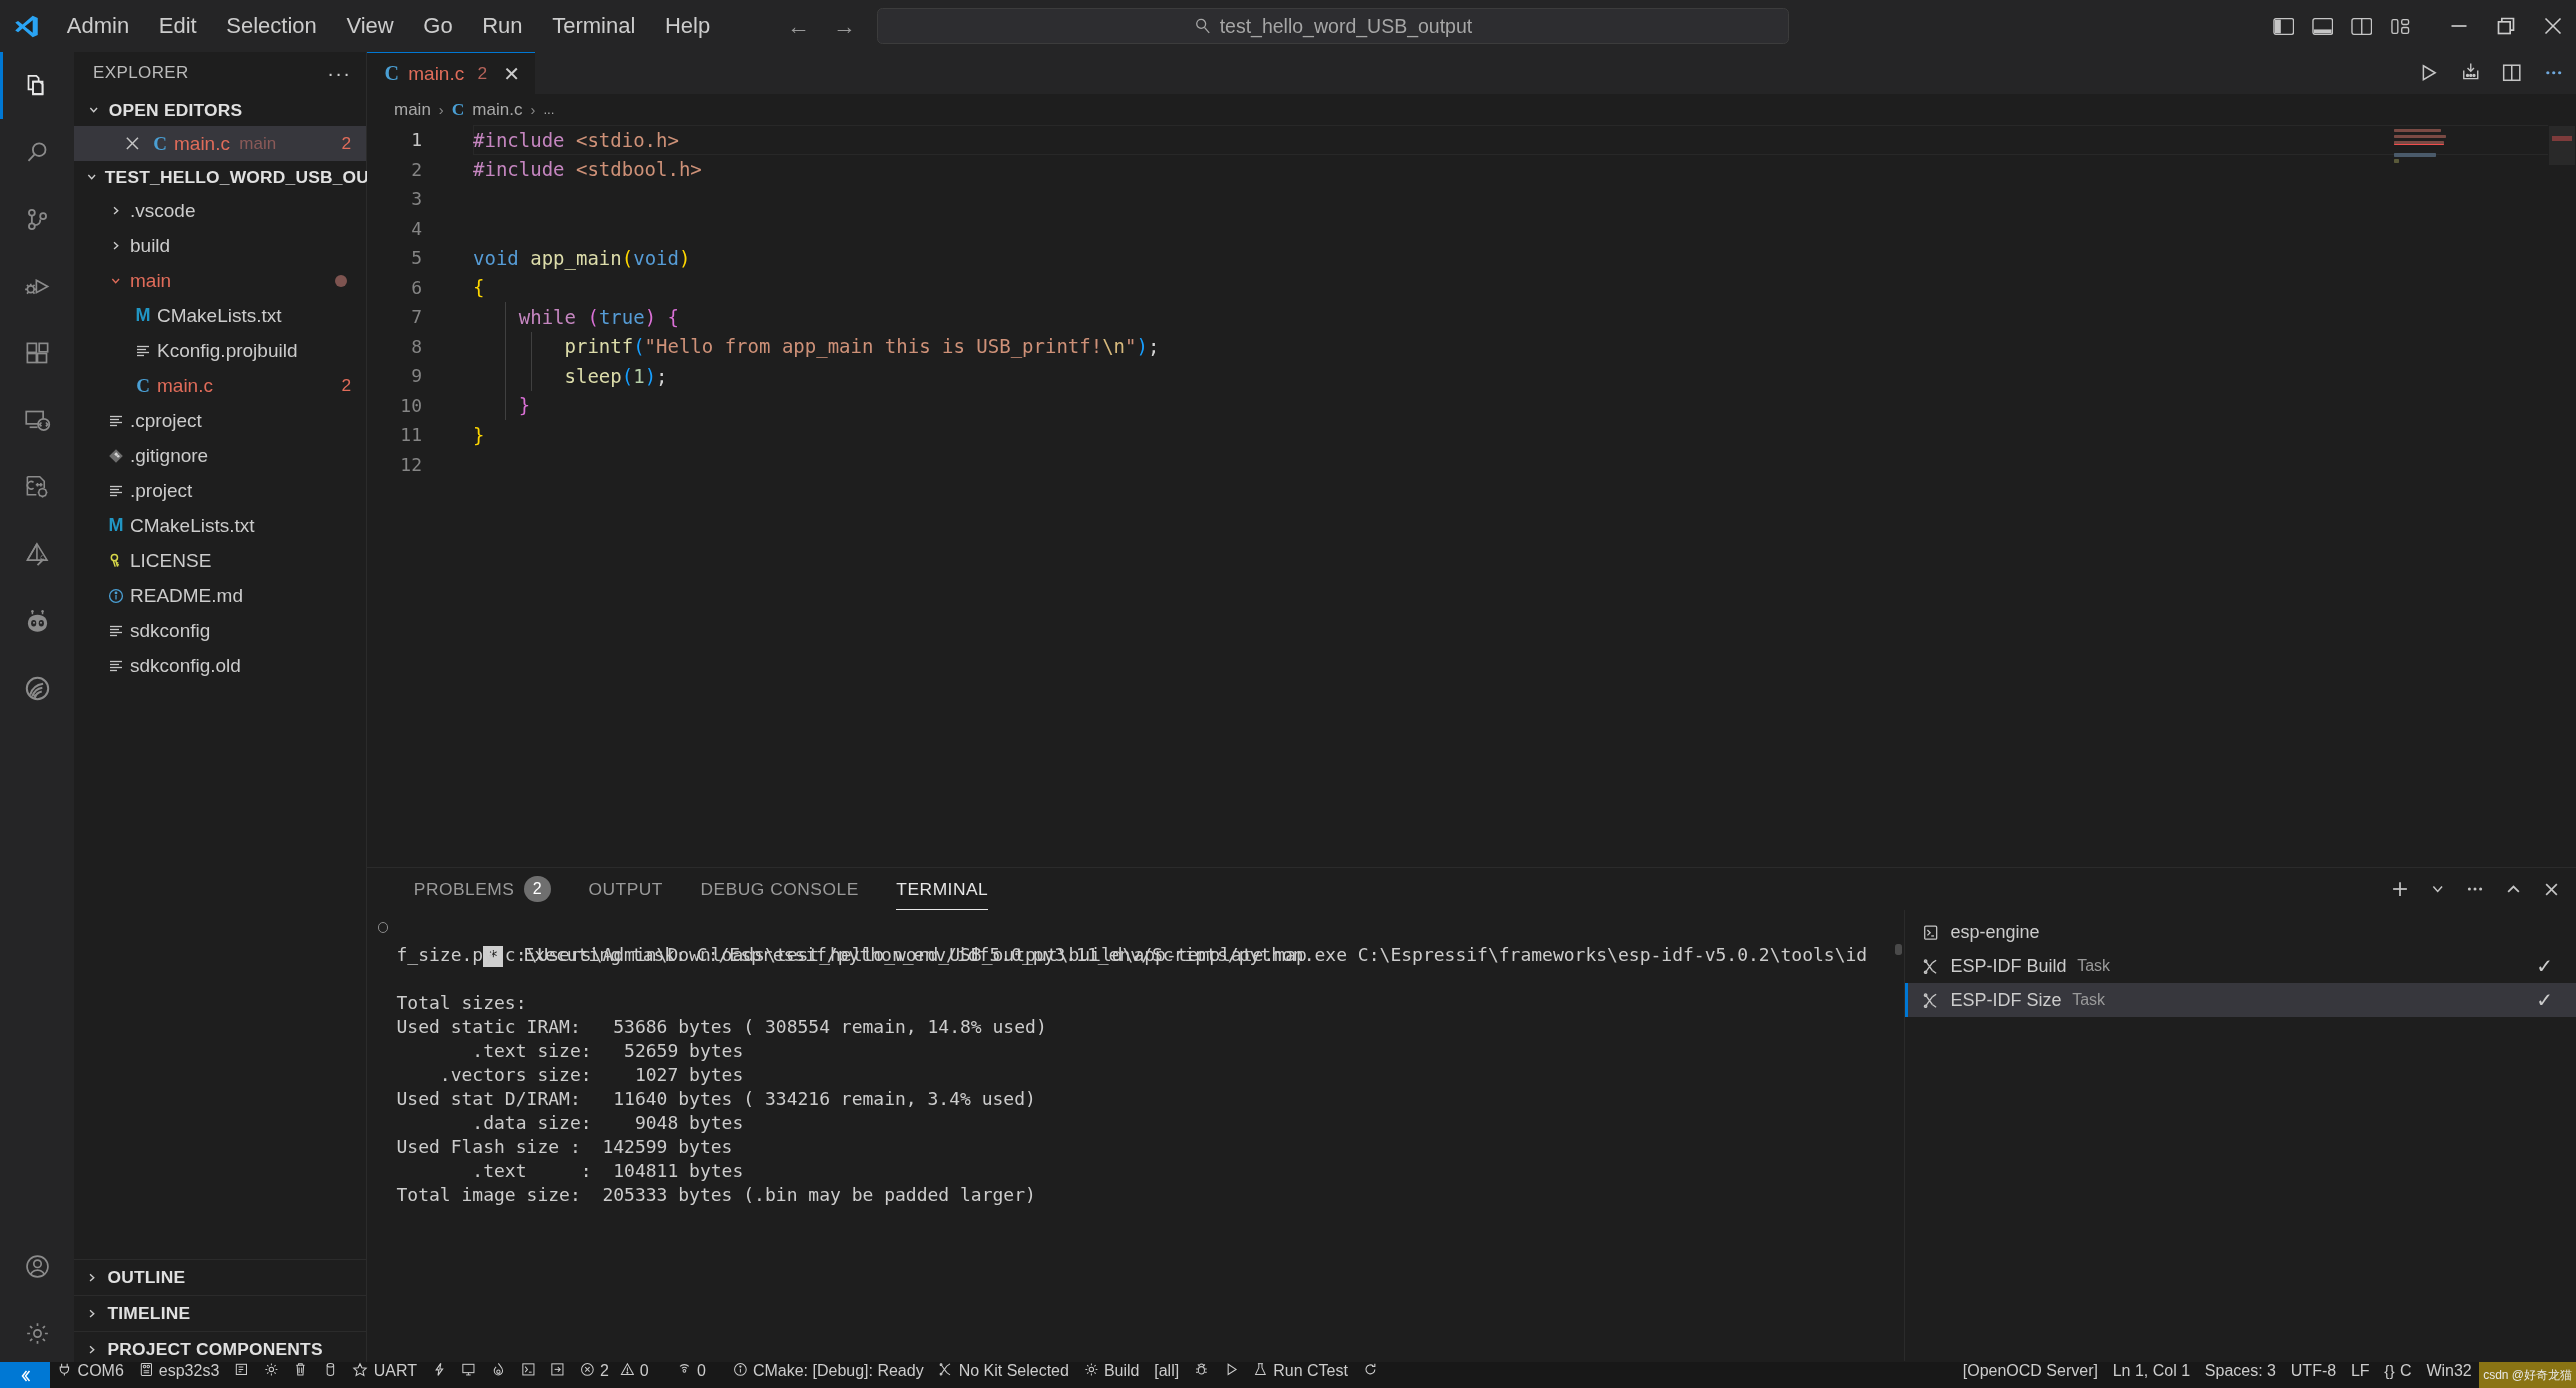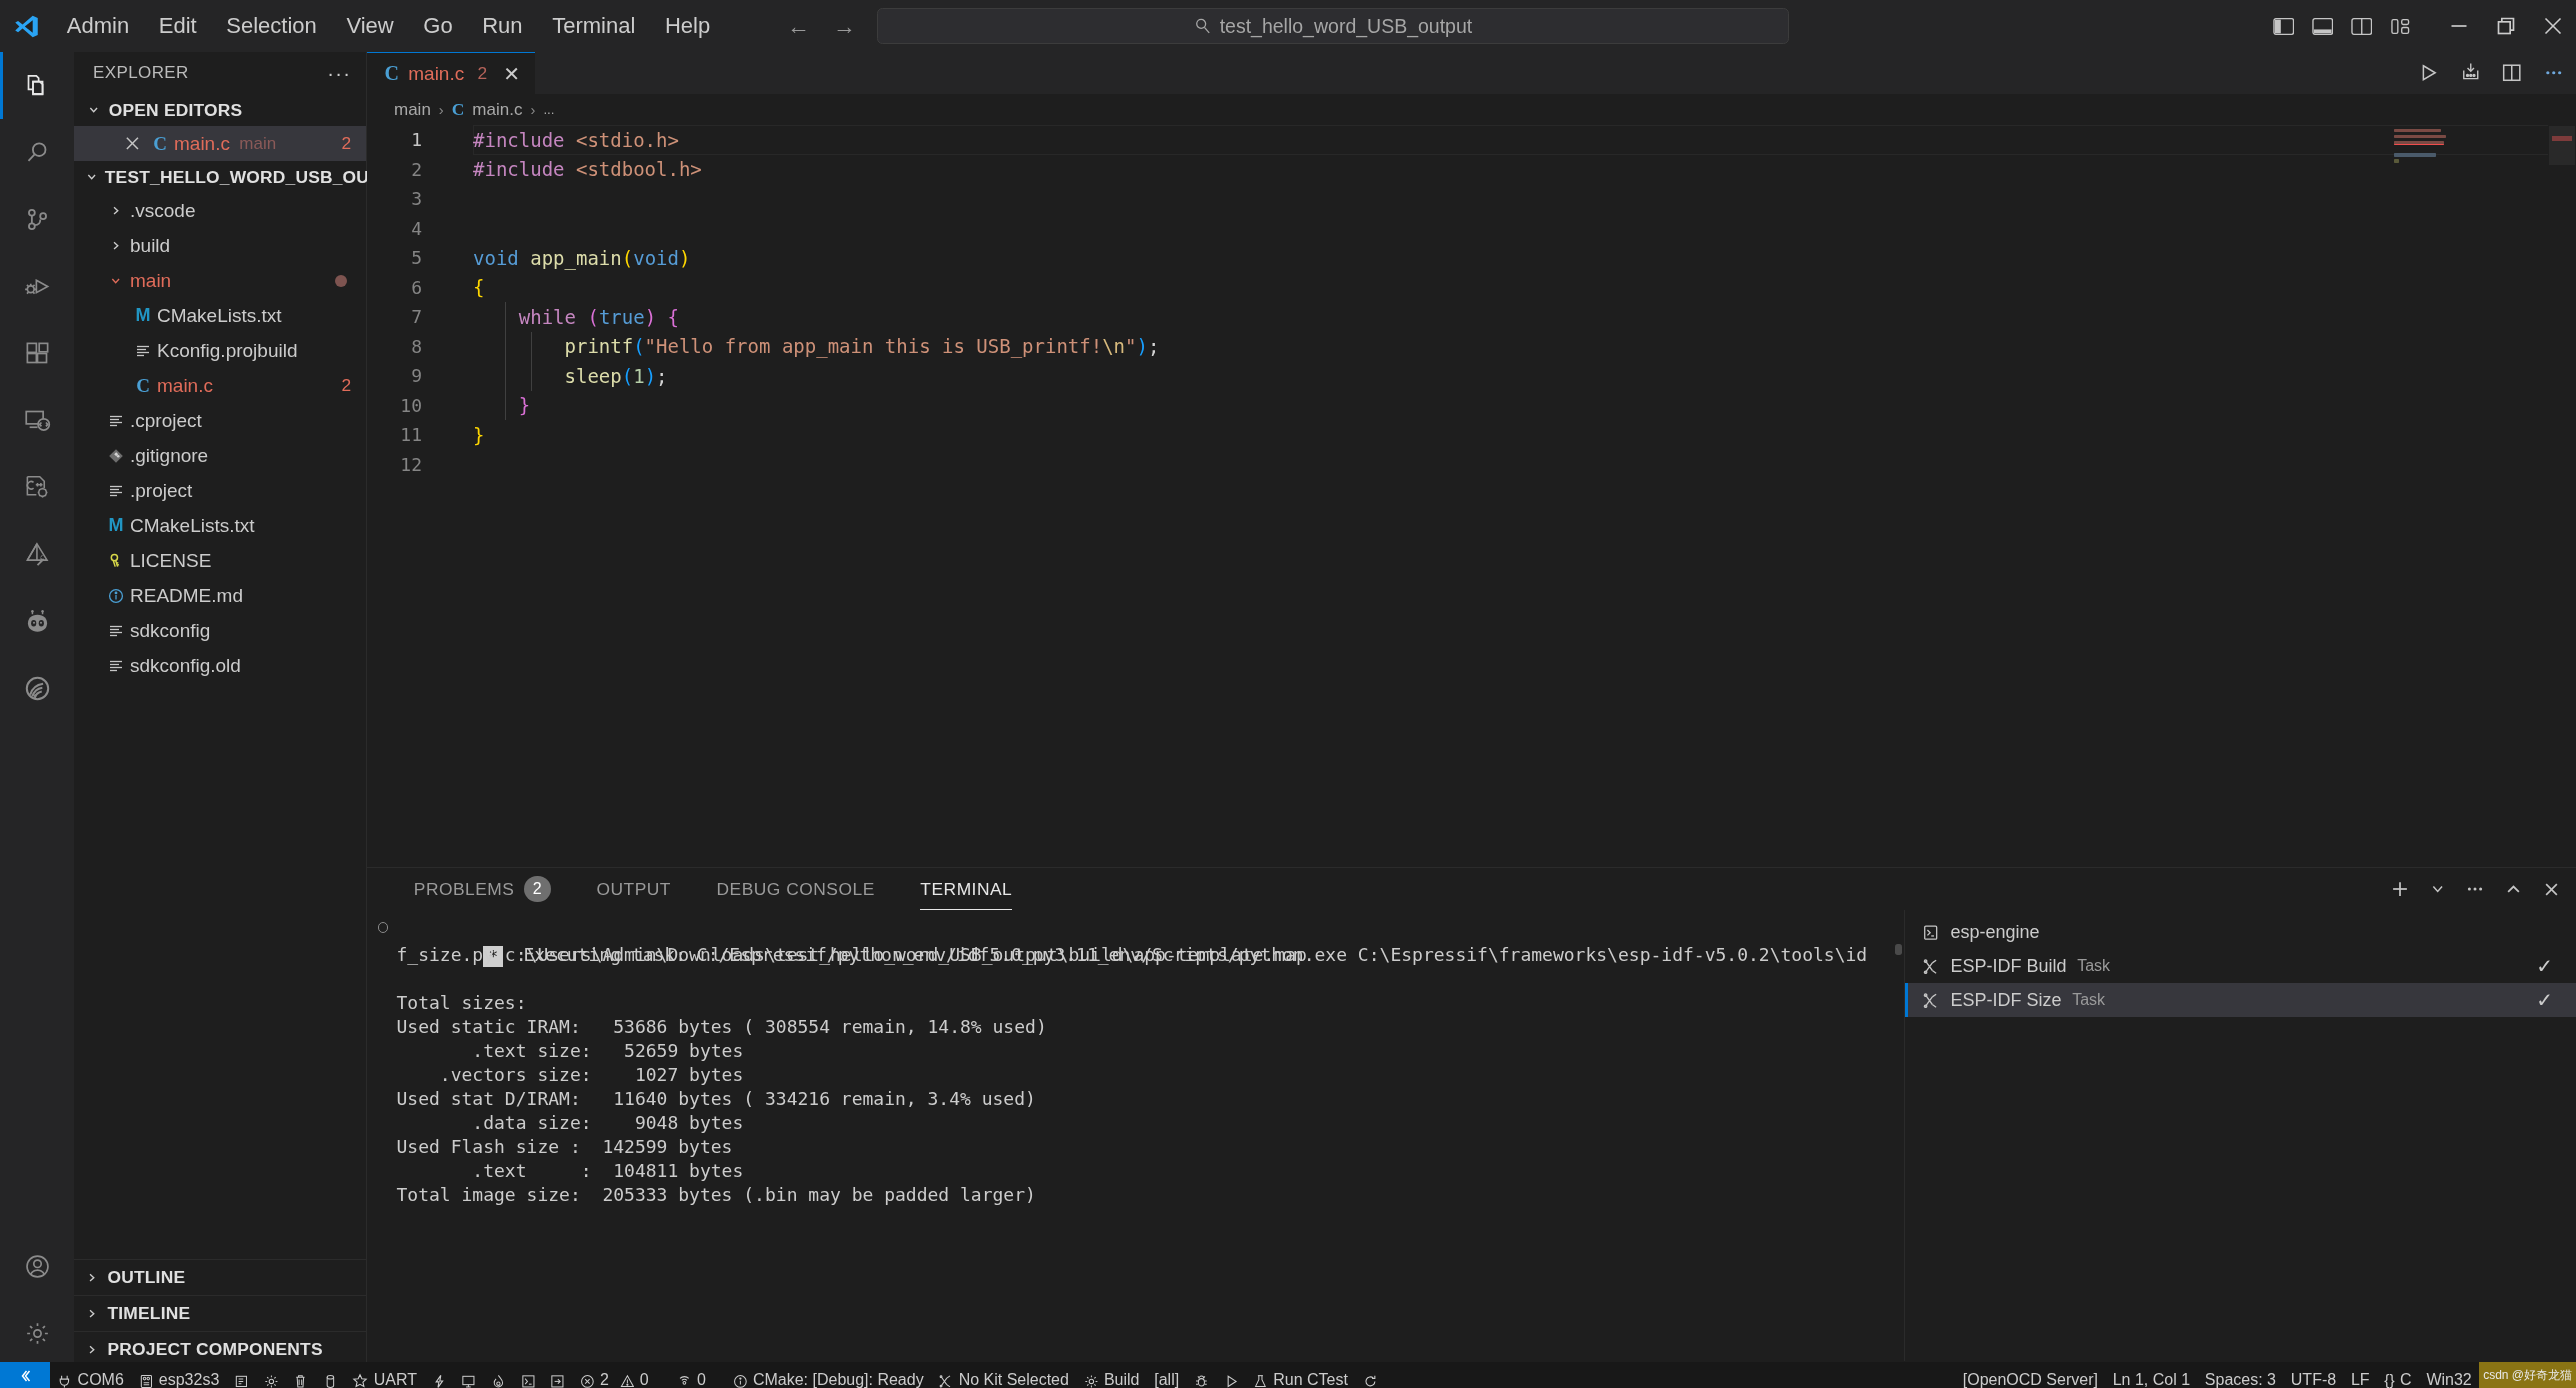--- a/index.html
+++ b/index.html
@@ -154,21 +154,21 @@
   }
   .sd-mark{ position:absolute; right:4px; width:20px; height:5.4px; background:#f14c4c99; }
   .sd-thumb{ position:absolute; right:1.3px; width:25.5px; background:#3a3a3a; }
 
   
   .panel{
     position:absolute; left:367px; top:867px; right:0; height:494px;
     background:#1e1e1e; border-top:0.7px solid #2b2b2b;
   }
   .panel-tabs{
-    height:42px; display:flex; align-items:center; padding-left:32px; gap:16px; position:relative;
+    height:42px; display:flex; align-items:center; padding-left:32px; gap:8px; position:relative;
   }
   .ptab{
     font-size:17.4px; color:#9a9a9a; letter-spacing:0.5px; padding:0 14.8px; height:42px;
     display:flex; align-items:center; gap:9.4px; position:relative;
   }
   .ptab.active{ color:#e7e7e7; }
   .ptab.active::after{
     content:""; position:absolute; left:14.8px; right:14.8px; bottom:0; height:1.3px; background:#e7e7e7;
   }
   .pbadge{
@@ -211,21 +211,21 @@
 
   
   .statusbar{
     position:absolute; left:0; bottom:0; width:2576px; height:27px;
     background:#181818; display:flex; align-items:center; font-size:16px; color:#cccccc;
   }
   .sb-remote{
     width:50px; height:27px; background:#0078d4; display:flex; align-items:center; justify-content:center;
   }
   .sitem{
-    height:27px; display:flex; align-items:flex-end; gap:5.4px; padding:0 7.4px; white-space:nowrap;
+    height:27px; display:flex; align-items:flex-start; gap:5.4px; padding:0 7.4px; white-space:nowrap;
   }
   .sright{ margin-left:auto; display:flex; align-items:center; }
   .watermark{
     height:27px; background:#8a7414; display:flex; align-items:center; padding:0 4px;
     font-size:12px; color:#e8e8e8; gap:2px;
   }
   svg{ display:block; }
 </style>
 </head>
 <body>

